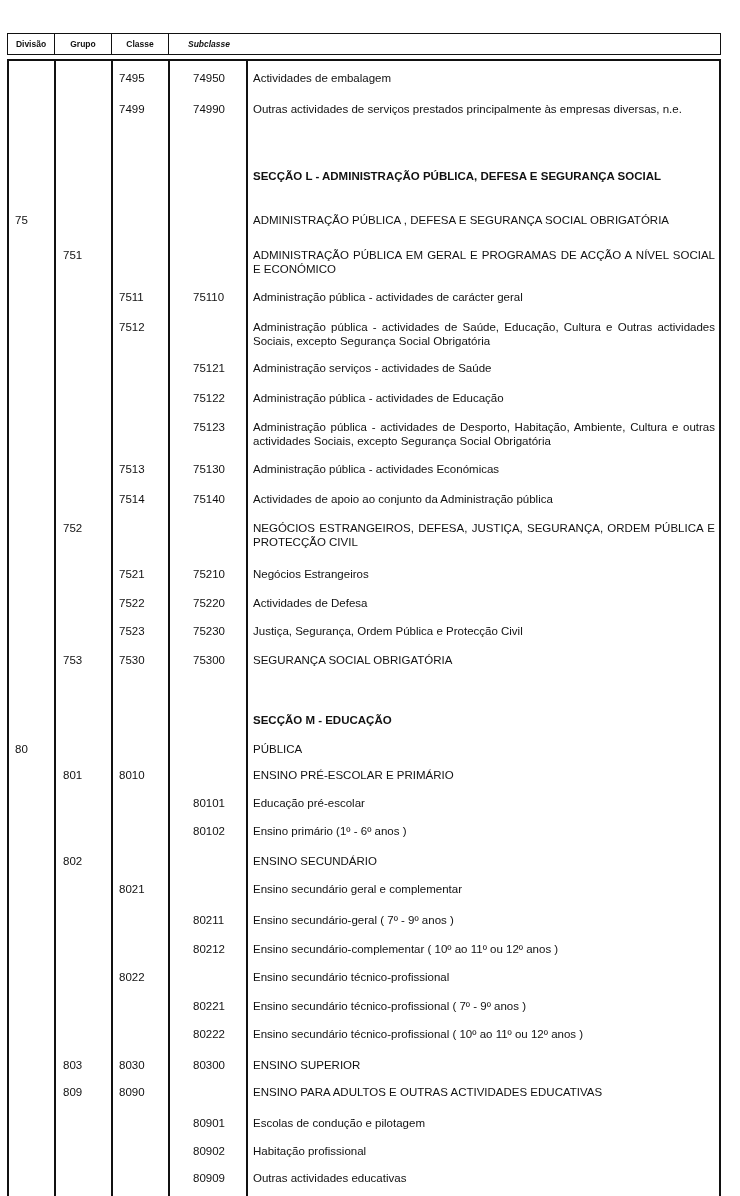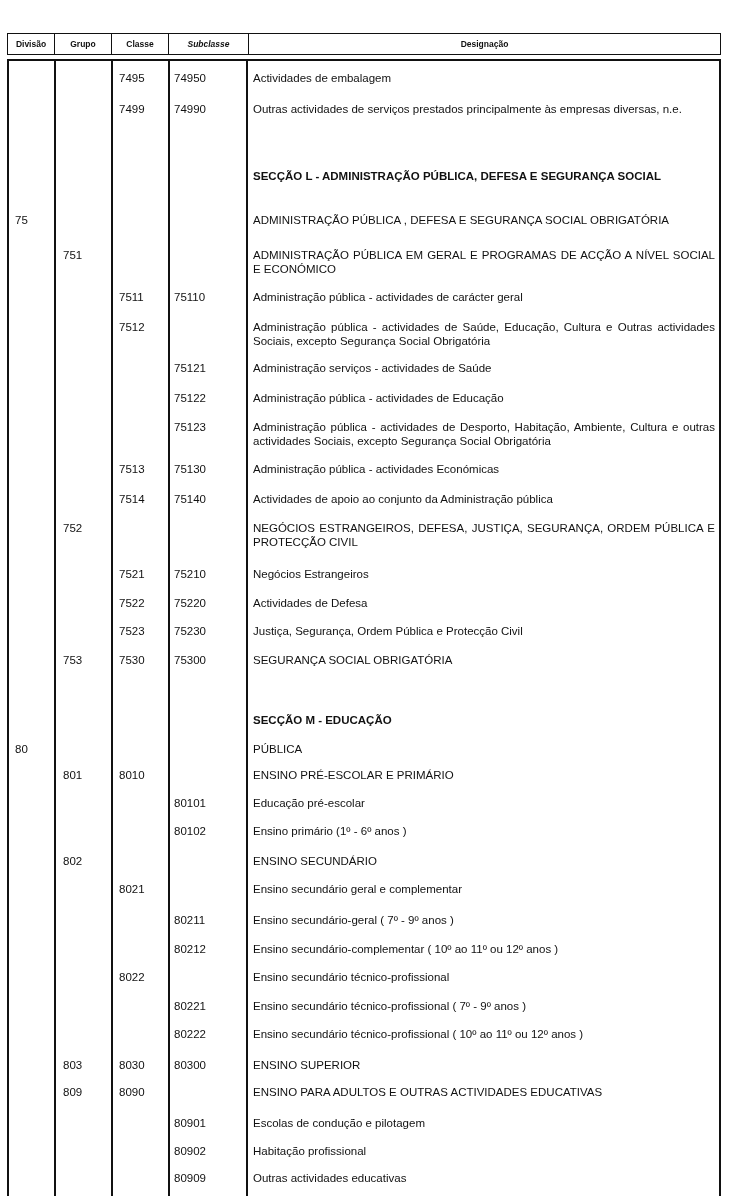--- a/index.html
+++ b/index.html
@@ -10,34 +10,33 @@
   .hdr > div { border-right: 1.5px solid #111; font-size: 8.5px; font-weight: bold;
                display: flex; align-items: center; justify-content: center; box-sizing: border-box; }
   .hdr > div:last-child { border-right: none; }
   .c1 { width: 47px; } .c2 { width: 57px; } .c3 { width: 57px; } .c4 { width: 80px; font-style: italic; }
   .c5 { flex: 1; }
   .tbl { position: absolute; left: 7px; top: 59px; width: 714px; height: 1150px;
          border-top: 2px solid #111; border-right: 2px solid #111; box-sizing: border-box; }
   .vline { position: absolute; top: 0; bottom: 0; width: 0; border-left: 2px solid #111; }
   .row { position: absolute; left: 0; width: 100%; font-size: 11.5px; line-height: 14px; }
   .row .cell { position: absolute; top: 0; }
-  .row .d { left: 8px; } .row .g { left: 56px; } .row .k { left: 112px; } .row .s { left: 167px; }
+  .row .d { left: 8px; } .row .g { left: 56px; } .row .k { left: 112px; } .row .s { left: 186px; }
   .row .t { left: 246px; width: 462px; text-align: justify; }
   .bold { font-weight: bold; }
   .sec-indent { display: block; padding-left: 88px; }
 </style>
 </head>
 <body>
 
 <div class="hdr">
   <div class="c1">Divisão</div>
   <div class="c2">Grupo</div>
   <div class="c3">Classe</div>
   <div class="c4">Subclasse</div>
-  <div class="c5">Designação</div>
 </div>
 
 <div class="tbl" id="tbl">
   <div class="vline" style="left:0"></div>
   <div class="vline" style="left:47px"></div>
   <div class="vline" style="left:104px"></div>
   <div class="vline" style="left:161px"></div>
   <div class="vline" style="left:239px"></div>
 <div class="row" style="top: 10px;">
       <span class="cell d"></span>

